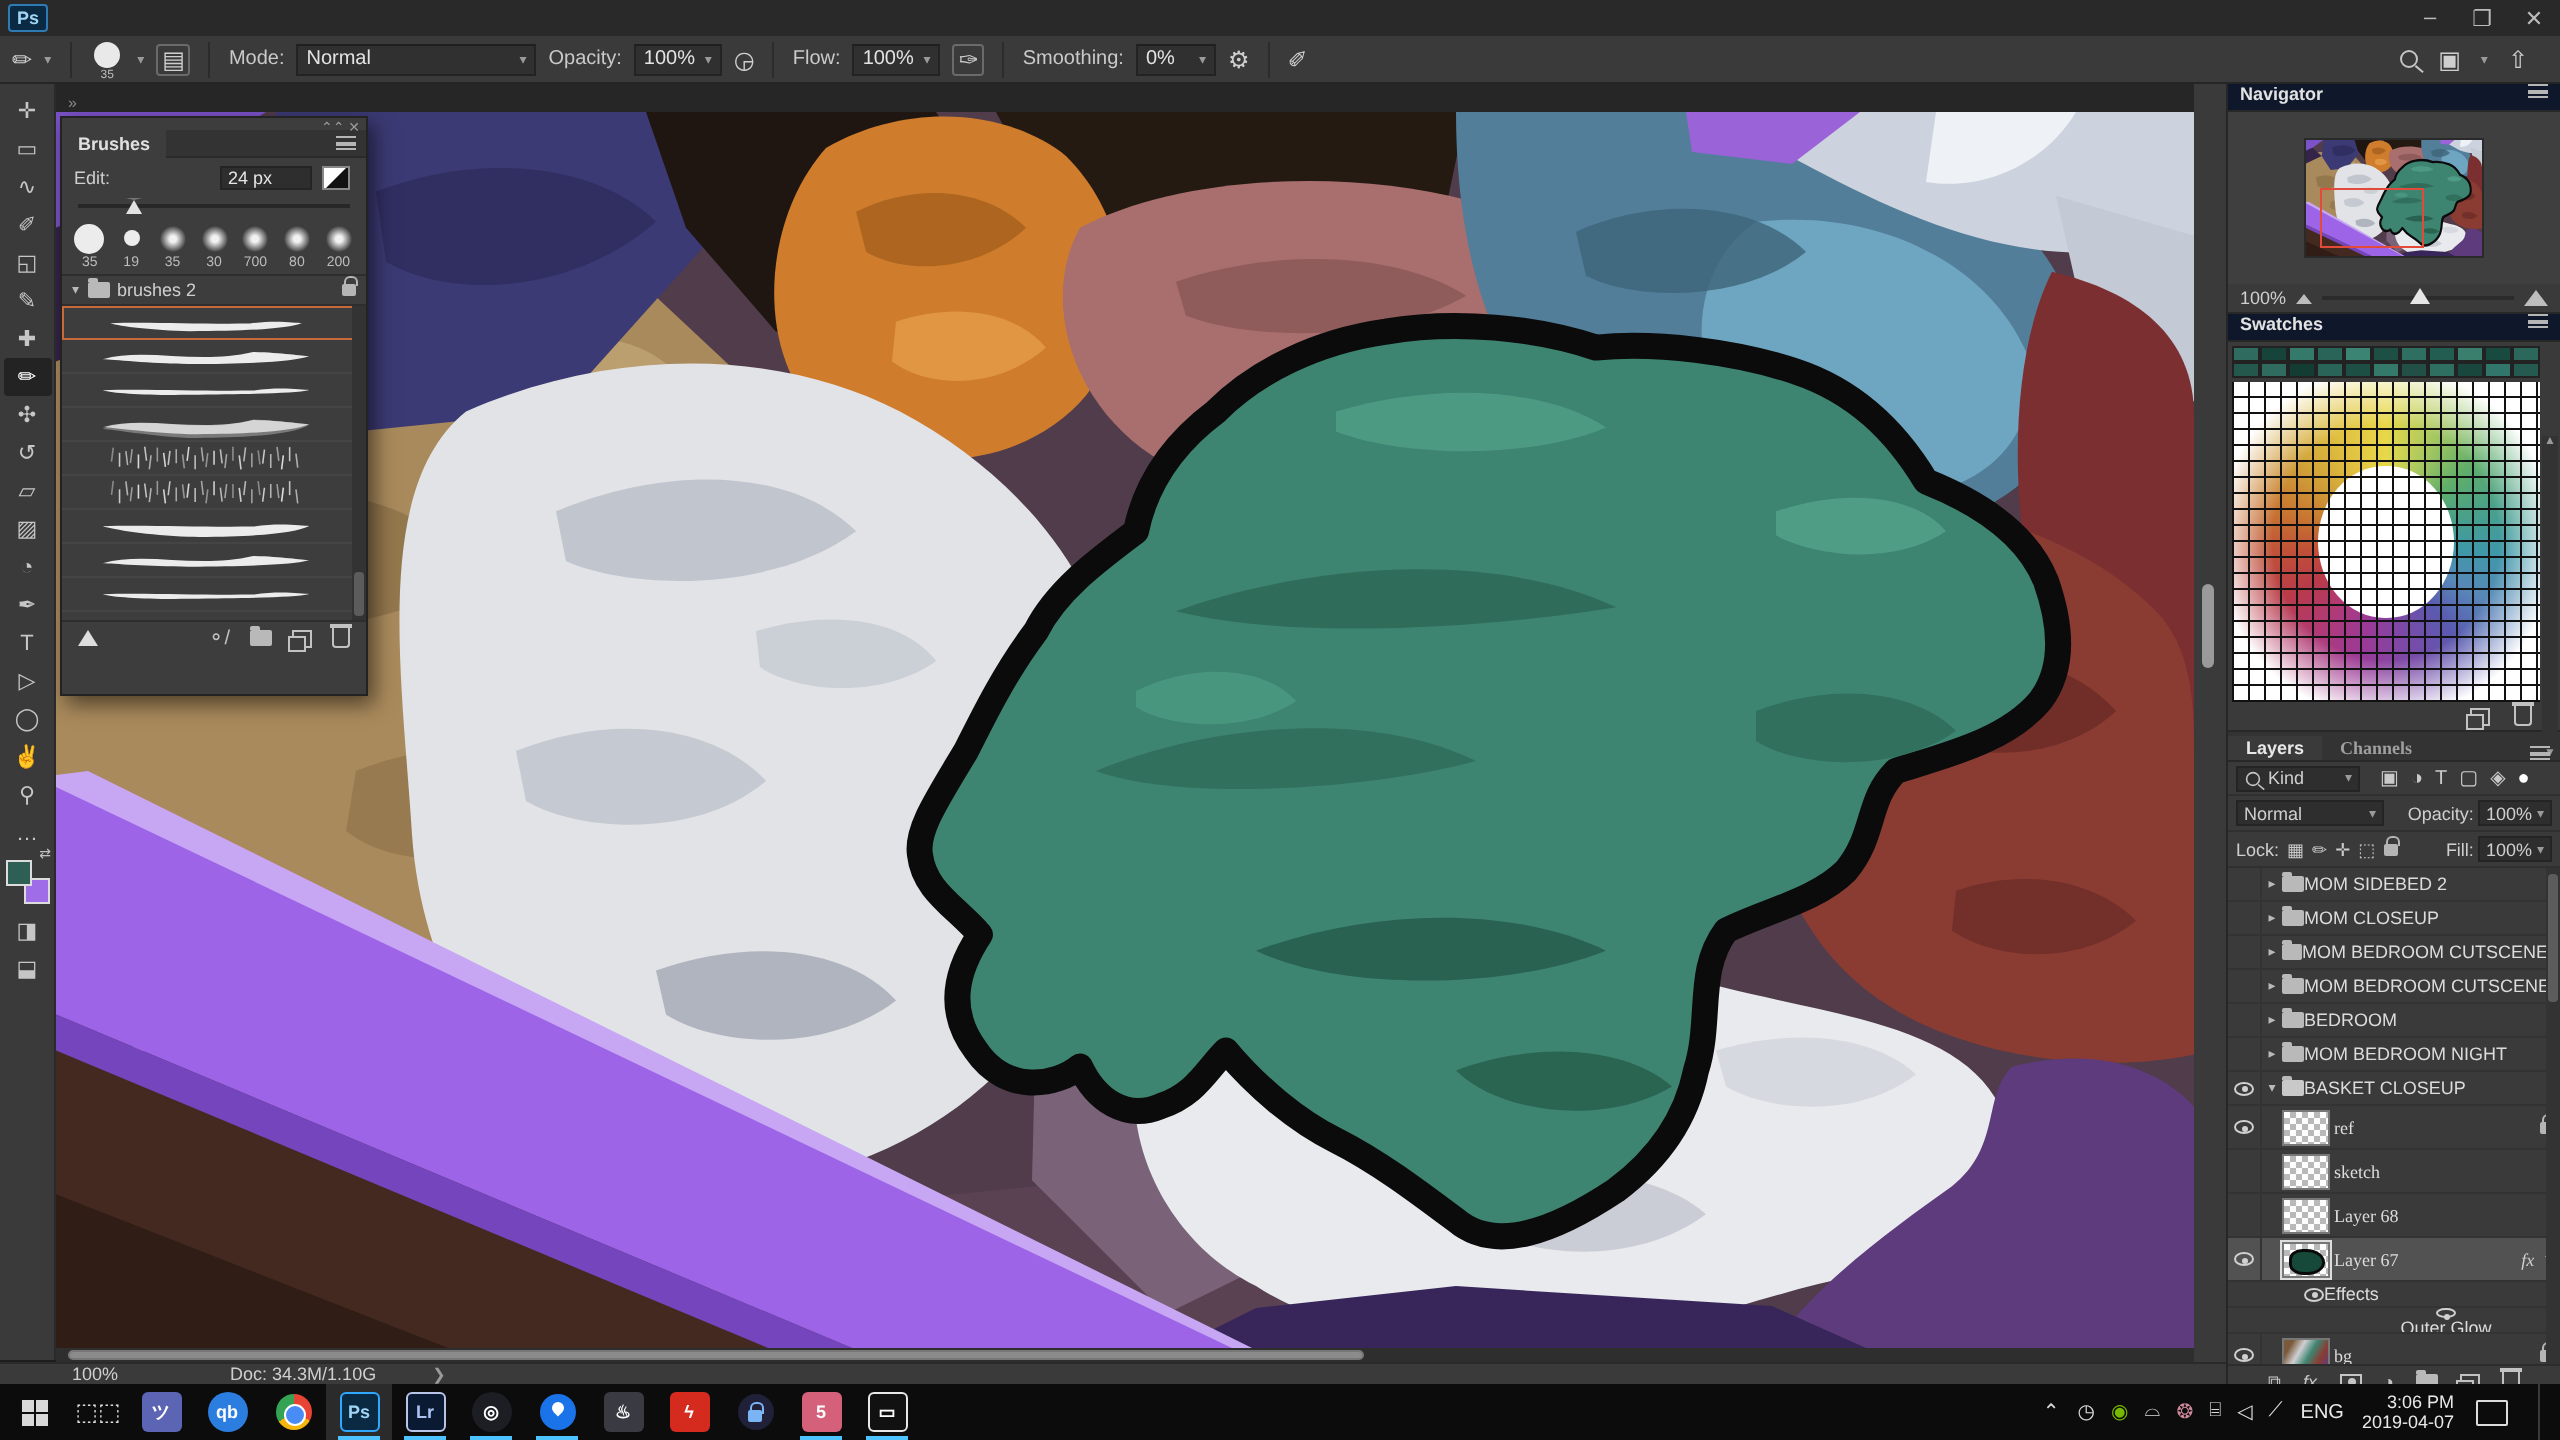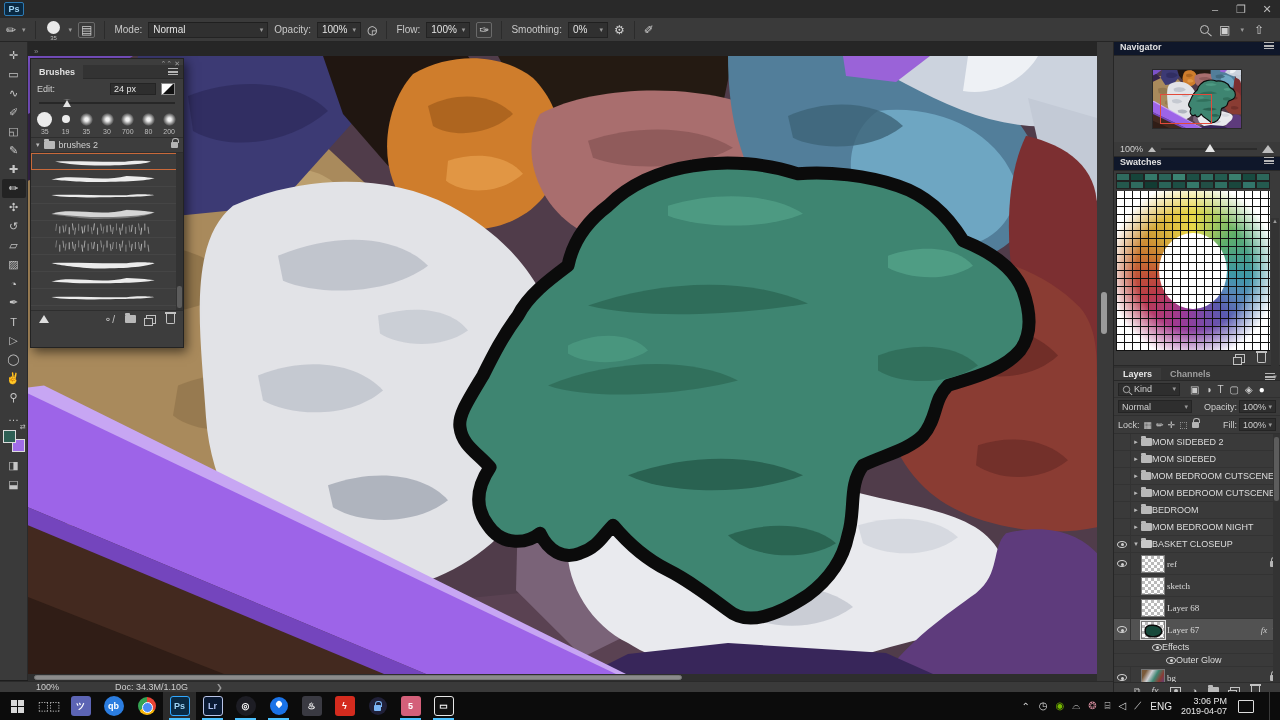--- a/index.html
+++ b/index.html
@@ -152,21 +152,21 @@
     background: repeating-linear-gradient(0deg,#111 0 1px, transparent 1px 8px),
                 repeating-linear-gradient(90deg,#111 0 1px, transparent 1px 8px); }
   #sw-scroll { position:absolute; right:1px; top:176px; width:8px; height:162px; background:#333; color:#9a9a9a;
     font-size:6px; display:flex; flex-direction:column; justify-content:space-between; align-items:center; }
   #sw-bottom { height:15px; display:flex; align-items:center; justify-content:flex-end; gap:12px; padding:0 14px;
     border-bottom:1px solid #282828; }
 
   #layers-tabs { height:15px; background:#333; display:flex; align-items:flex-end; border-bottom:1px solid #282828; }
   #layers-tabs .ltab { padding:1px 9px; font-weight:bold; }
   #layers-tabs .ltab.active { background:#3a3a3a; color:#e8e8e8; }
-  #layers-tabs .ltab.inactive { color:#9f9f9f; }
+  #layers-tabs .ltab.inactive { color:#9f9f9f;font-family:Liberation Serif, serif; }
   #layers-tabs .pmenu { margin-left:auto; margin-right:5px; }
   .lrow { display:flex; align-items:center; gap:4px; padding:0 4px; border-bottom:1px solid #303030; }
   #kind-row { height:17px; }
   #kind-field { background:#2e2e2e; border:1px solid #242424; height:13px; width:62px; display:flex; align-items:center;
     gap:3px; padding:0 3px; }
   #kind-icons { display:flex; gap:6px; margin-left:6px; color:#c9c9c9; font-size:10px; align-items:center; }
   #blend-row { height:18px; }
   #blend-field { background:#2e2e2e; border:1px solid #242424; height:13px; width:74px; display:flex; align-items:center; padding:0 3px; }
   #blend-field .caret,#kind-field .caret { margin-left:auto; }
   .opfill { display:flex; align-items:center; gap:2px; margin-left:auto; }
@@ -742,21 +742,21 @@
         <div class="layer-row grp">
           <div class="eyebox"></div>
           <span class="carets">▸</span>
           <span class="folder"></span>
           <span class="lname">MOM SIDEBED 2</span>
         </div>
         <div class="layer-row grp">
           <div class="eyebox"></div>
           <span class="carets">▸</span>
           <span class="folder"></span>
-          <span class="lname">MOM SIDEBED</span>
+          <span class="lname">MOM CLOSEUP</span>
         </div>
         <div class="layer-row grp">
           <div class="eyebox"></div>
           <span class="carets">▸</span>
           <span class="folder"></span>
           <span class="lname">MOM BEDROOM CUTSCENE NI...</span>
         </div>
         <div class="layer-row grp">
           <div class="eyebox"></div>
           <span class="carets">▸</span>
@@ -819,21 +819,21 @@
           <span class="lname">Layer 67</span>
           <div class="right-ics">
             <span style="font-style: italic;">fx</span>
             <span class="fx-caret">⌃</span>
           </div>
         </div>
         <div class="layer-row fxrow" style="padding-left: 38px;">
           <span class="eye"></span>
           <span class="lname">Effects</span>
         </div>
-        <div class="layer-row fxrow" style="padding-left: 52px;">
+        <div class="layer-row fxrow" style="padding-left: 52px; flex-direction: column;">
           <span class="eye"></span>
           <span class="lname">Outer Glow</span>
         </div>
         <div class="layer-row lyr">
           <div class="eyebox">
             <span class="eye"></span>
           </div>
           <span class="carets"></span>
           <div class="thumb bgthumb"></div>
           <span class="lname">bg</span>

